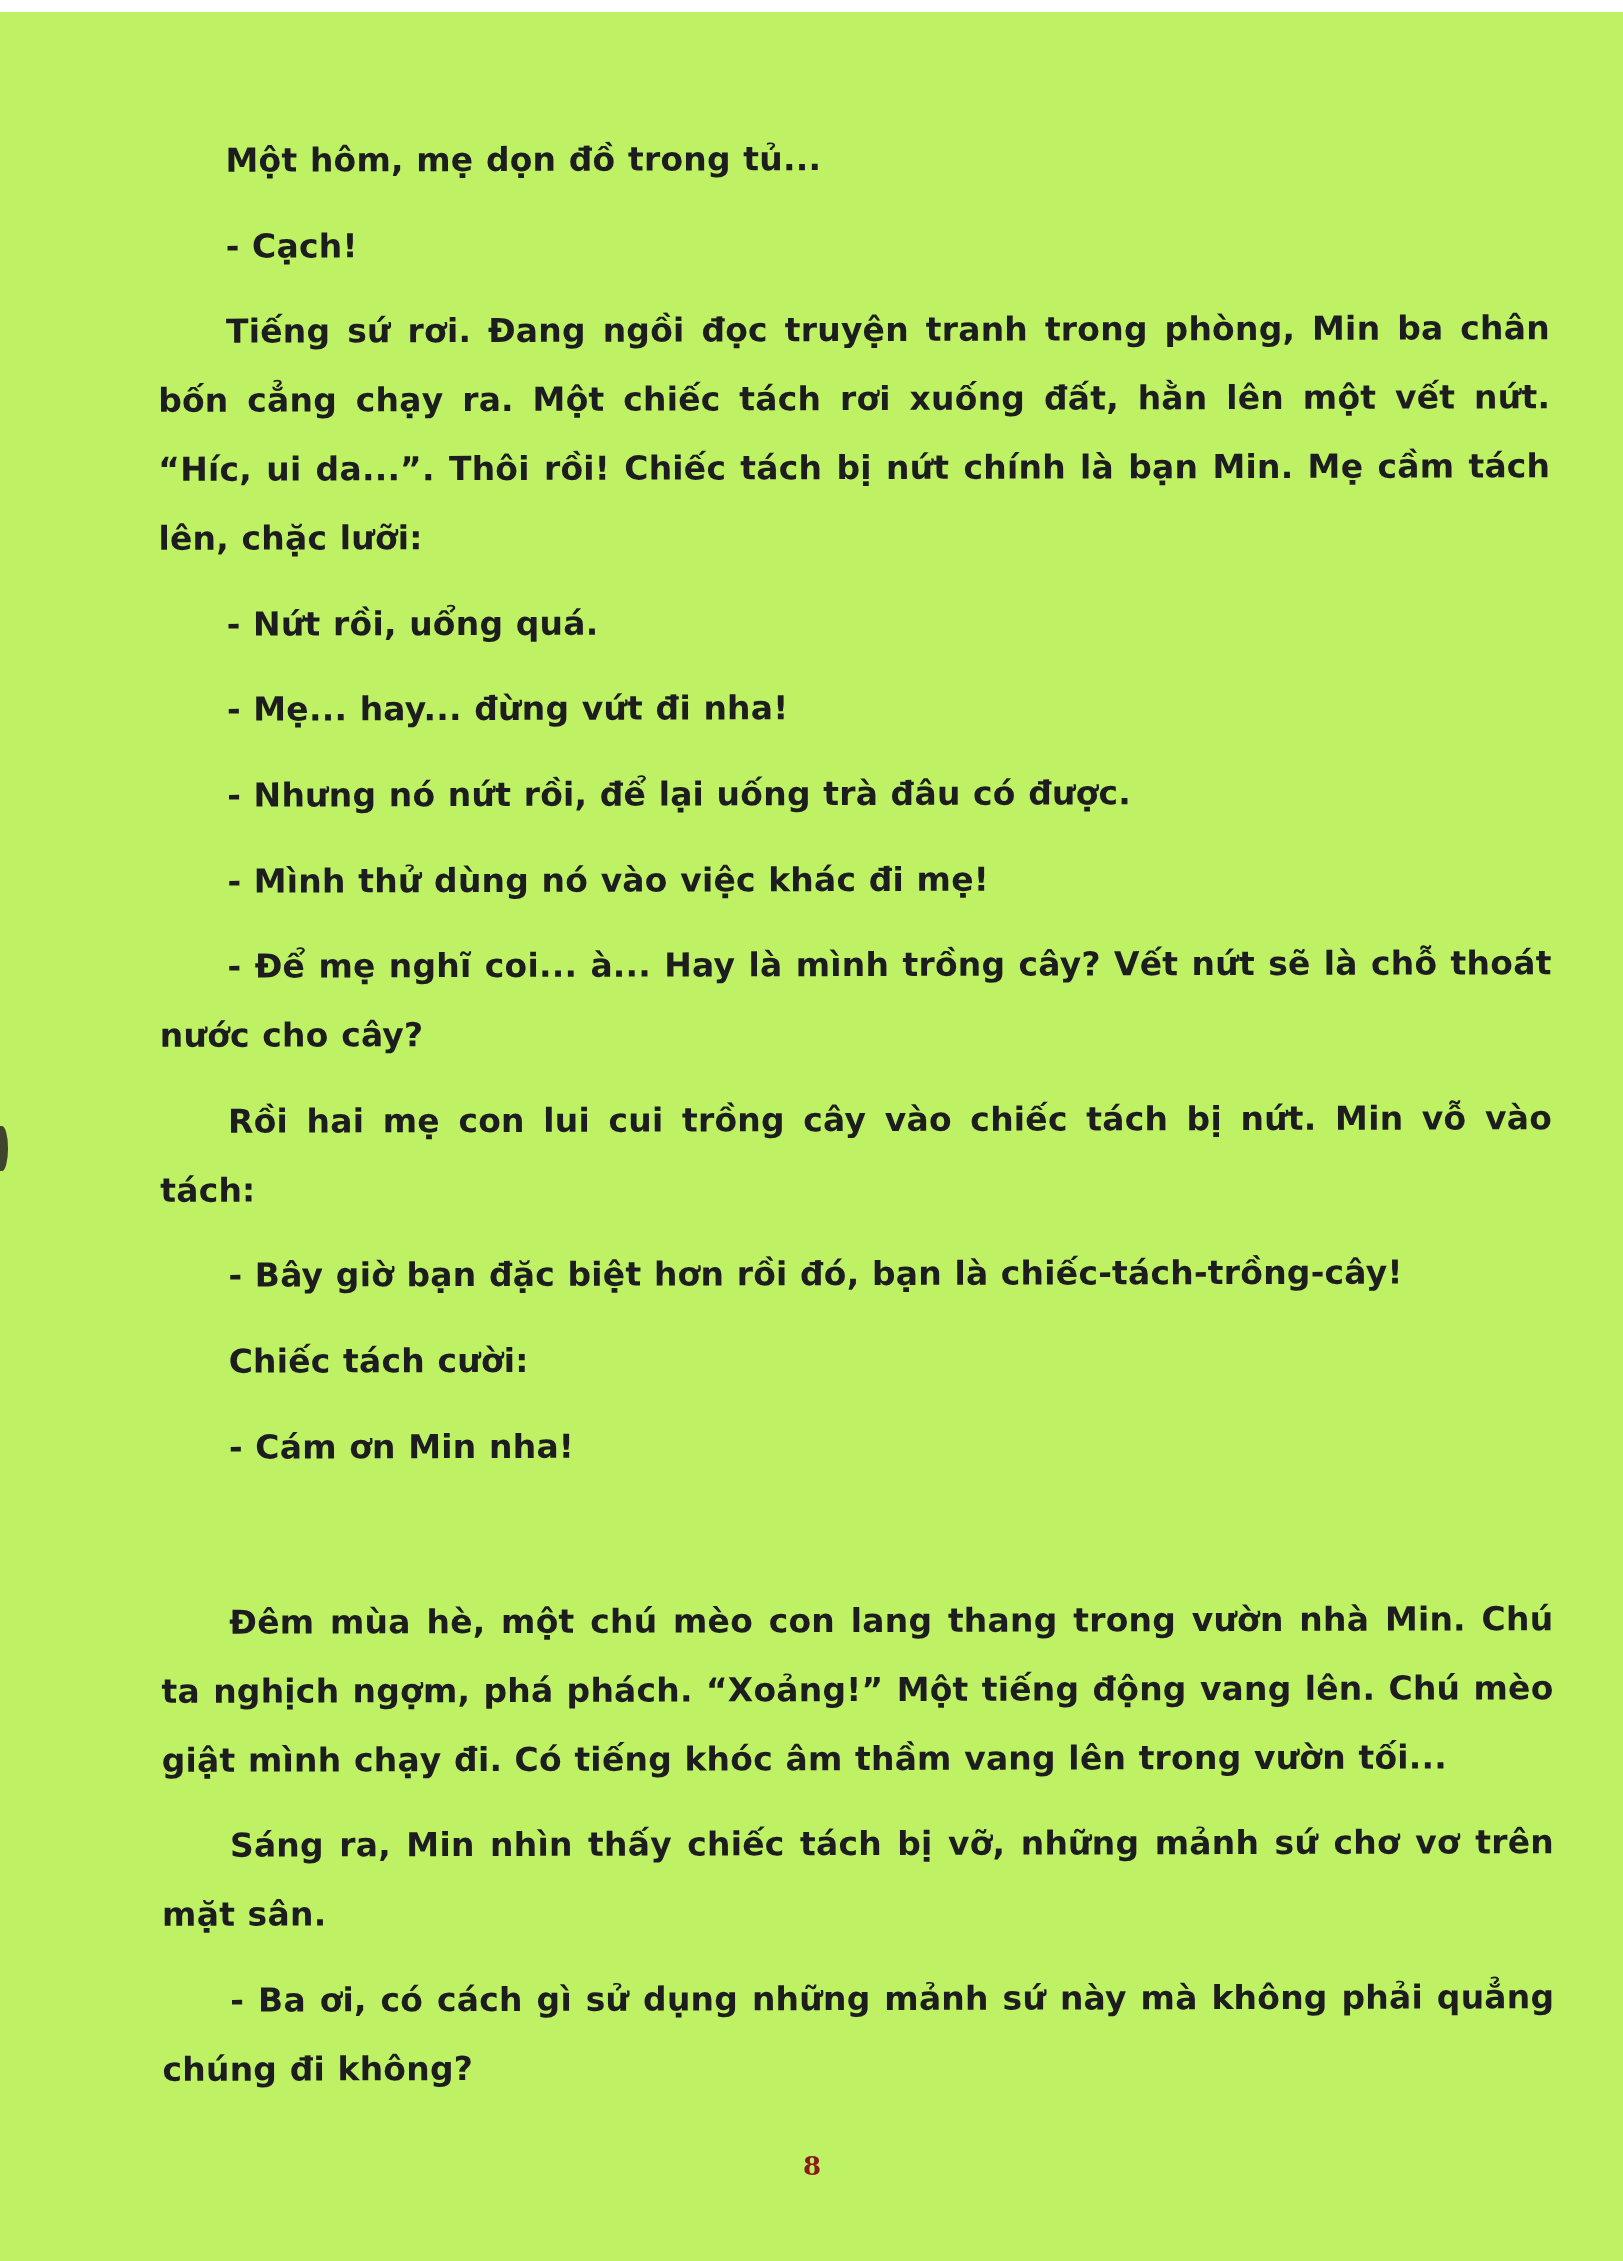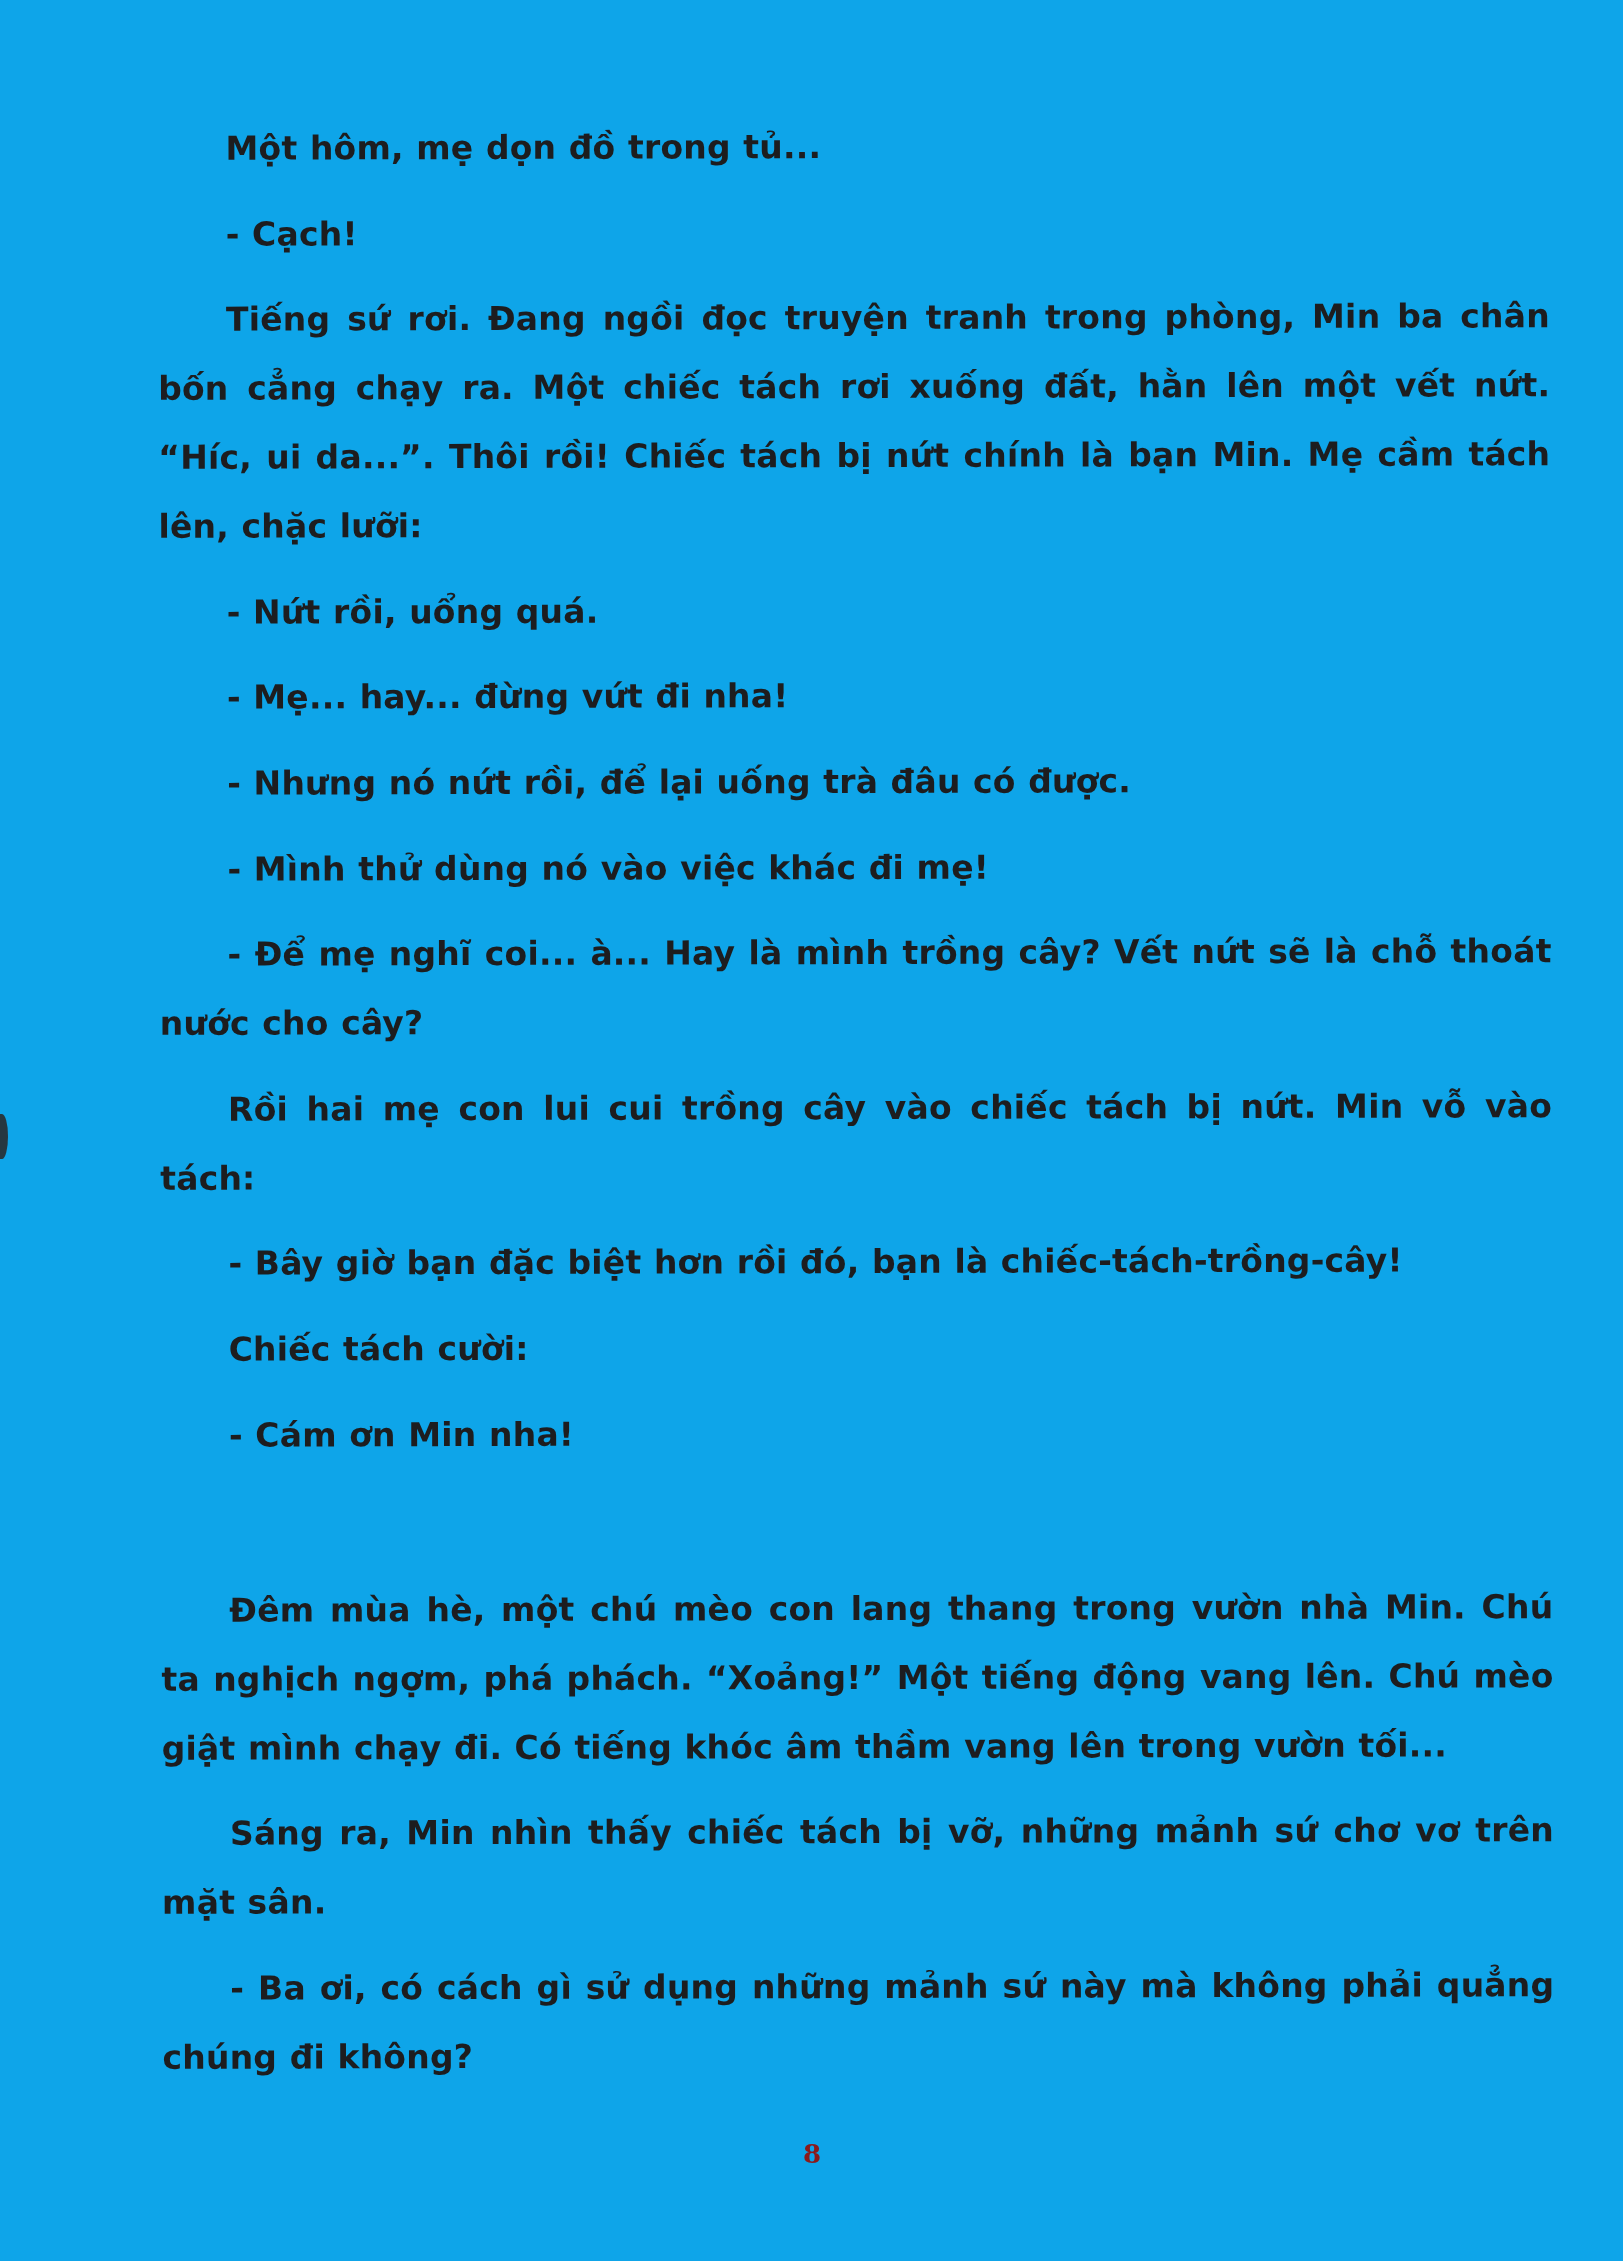--- a/index.html
+++ b/index.html
@@ -10,21 +10,22 @@
   body {
     width: 1624px;
     height: 2261px;
     position: relative;
     overflow: hidden;
     font-family: "DejaVu Sans", sans-serif;
   }
   .page {
     position: absolute;
     inset: 0;
-    background: #0ea5e9;
+    background: #bef264;
+    margin-top: 12px;
   }
   .text-block {
     position: absolute;
     left: 160px;
     right: 72px;
     top: 112px;
     color: #1d1d1f;
     transform: rotate(-0.15deg);
   }
   .para {

